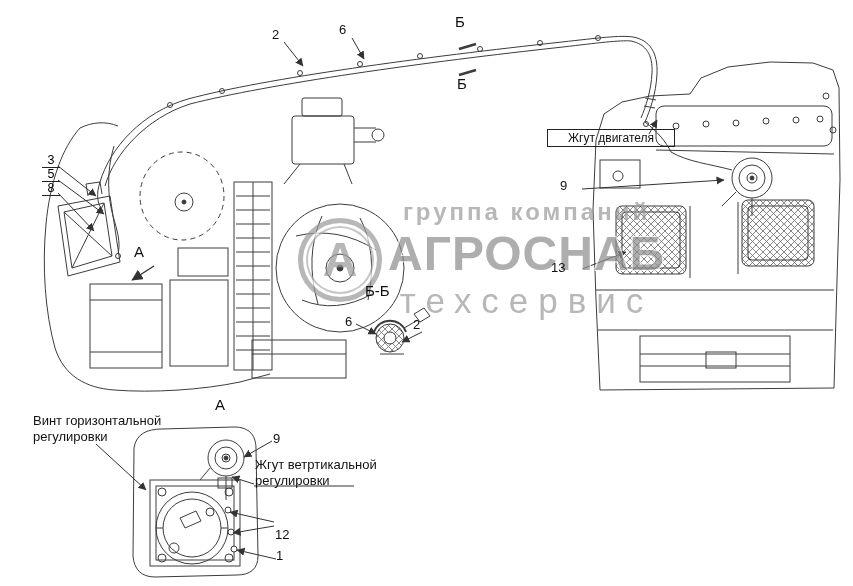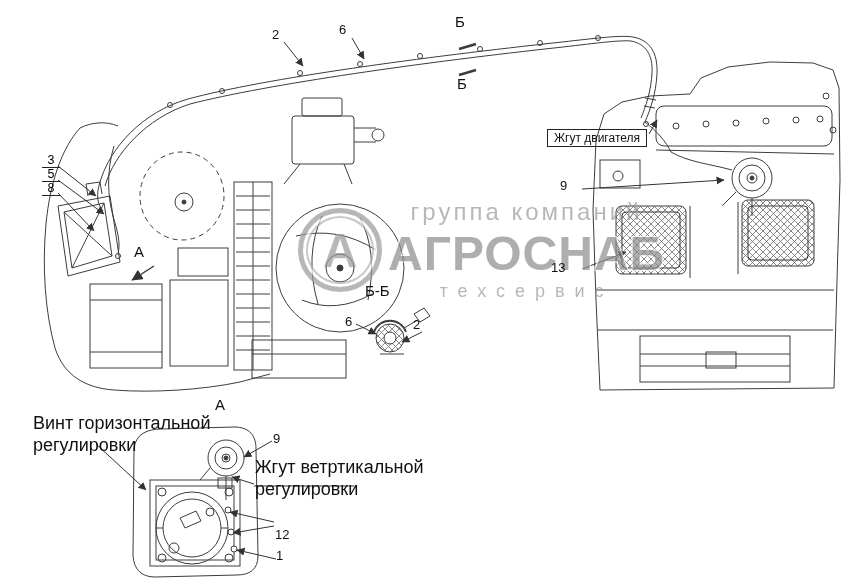--- a/index.html
+++ b/index.html
@@ -1,32 +1,32 @@
 <!DOCTYPE html>
 <html><head>
 <meta charset="utf-8">
 <style>
   *{margin:0;padding:0;box-sizing:border-box}
   html,body{width:853px;height:586px;background:#fff;font-family:"Liberation Sans",sans-serif;overflow:hidden}
   #screen{position:relative;width:853px;height:586px;background:#fff}
   svg.drawing{position:absolute;left:0;top:0;z-index:1}
   .lbl{position:absolute;z-index:3;font-size:13px;color:#111;white-space:pre-line;line-height:1.2}
   .lbl.big{font-size:15px}
-  .lbl.note{font-size:18px}
-  .boxed{border:1px solid #222;padding:1px 6px;font-size:12px}
+  .lbl.note{font-size:13px}
+  .boxed{border:1px solid #222;padding:1px 20px;font-size:12px}
   .stack{display:flex;flex-direction:column;width:18px;text-align:center;font-size:12.5px;z-index:3;position:absolute}
   .stack span{border-bottom:1px solid #222;padding:0 2px;line-height:1.05}
   .watermark{position:absolute;left:298px;top:198px;z-index:2;display:flex;align-items:center;opacity:.7;pointer-events:none}
   .wm-logo{width:84px;height:84px;border:5px solid #9a9a9a;border-radius:50%;display:flex;align-items:center;justify-content:center;box-shadow:inset 0 0 0 3px #fff,inset 0 0 0 5px #b0b0b0;flex:none}
   .wm-logo span{font-size:48px;font-weight:bold;color:#9a9a9a}
   .wm-col{margin-left:6px;text-align:center}
-  .wm-top{font-size:24px;font-weight:400;color:#9a9a9a;letter-spacing:3px}
+  .wm-top{font-size:24px;font-weight:700;color:#9a9a9a;letter-spacing:3px}
   .wm-main{font-size:48px;font-weight:bold;color:#8d8d8d;letter-spacing:1px;
            text-shadow:-1px -1px 0 #fff,1px -1px 0 #fff,-1px 1px 0 #fff,1px 1px 0 #fff}
-  .wm-bottom{font-size:18px;color:#9a9a9a;letter-spacing:10px}
+  .wm-bottom{font-size:35px;color:#9a9a9a;letter-spacing:10px}
 </style>
 </head>
 <body>
 
 <div id="screen">
 
   <svg class="drawing" width="853" height="586" viewBox="0 0 853 586">
     <defs>
       <marker id="arr" markerWidth="9" markerHeight="9" refX="7.5" refY="4" orient="auto">
         <path d="M0,0 L8,4 L0,8 Z" fill="#333"></path>

